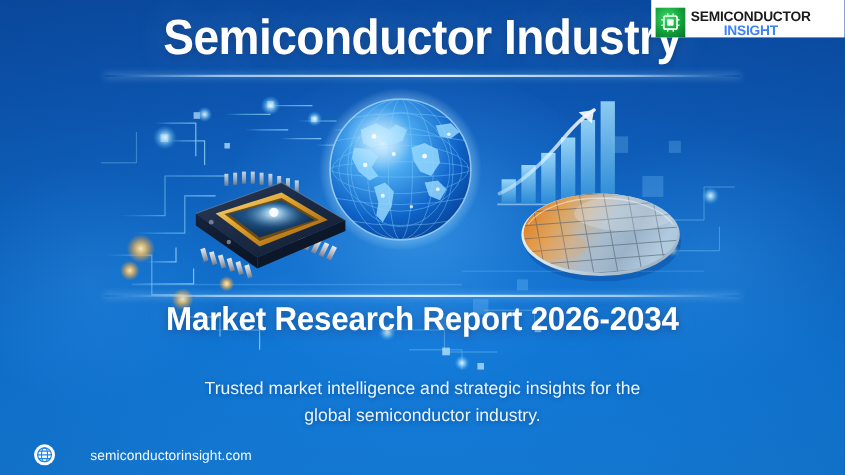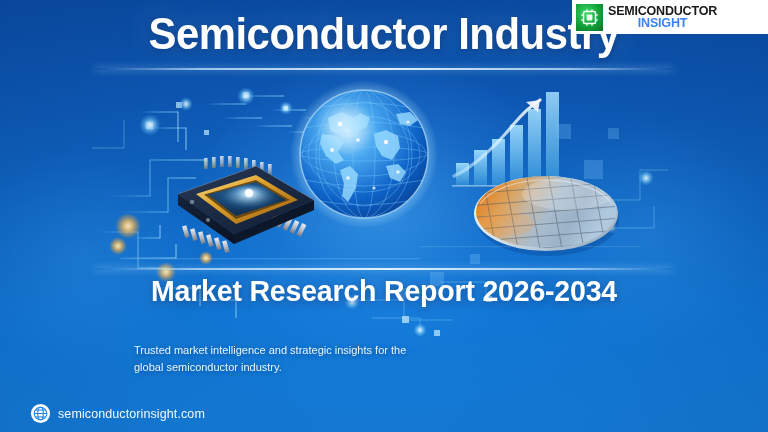--- a/index.html
+++ b/index.html
@@ -51,24 +51,24 @@
     background: radial-gradient(ellipse at 50% 48%,
         rgba(255,255,255,0.0) 30%,
         rgba(3,45,110,0.22) 100%);
     pointer-events: none;
   }
 
   
   #logo-badge {
     position: absolute;
     right: 0; top: 0;
-    width: 196px; height: 34px;
+    width: 176px; height: 34px;
     background: #ffffff;
     display: flex;
-    align-items: center;
+    align-items: flex-end;
     padding-left: 4px;
     box-sizing: border-box;
   }
   #logo-chip {
     width: 27px; height: 27px;
     flex: 0 0 auto;
     background: radial-gradient(circle at 40% 35%, #3ddc6a 0%, #13a03a 55%, #0a6f27 100%);
     display: flex; align-items: center; justify-content: center;
     margin-right: 5px;
   }
@@ -134,33 +134,33 @@
     letter-spacing: -0.2px;
     transform: scaleX(0.95);
     text-shadow: 0 2px 9px rgba(0,30,90,0.5), 0 0 18px rgba(150,210,255,0.3);
     white-space: nowrap;
   }
 
   
   #tagline {
     position: absolute;
     left: 134px; width: 500px; top: 342px;
-    text-align: left;
-    font-size: 11px;
+    text-align: center;
+    font-size: 16px;
     color: #eaf5ff;
     line-height: 1.55;
     text-shadow: 0 1px 5px rgba(0,35,95,0.45);
   }
   #tagline .tl-line { display: block; }
 
   
   #footer {
     position: absolute;
     left: 30px; top: 403px;
-    display: flex; align-items: center;
+    display: flex; align-items: center; gap: 24px;
   }
   #footer-globe {
     width: 21px; height: 21px;
     margin-right: 7px;
     flex: 0 0 auto;
   }
   #footer-url {
     font-size: 12.5px;
     color: #f2f9ff;
     letter-spacing: 0.1px;

